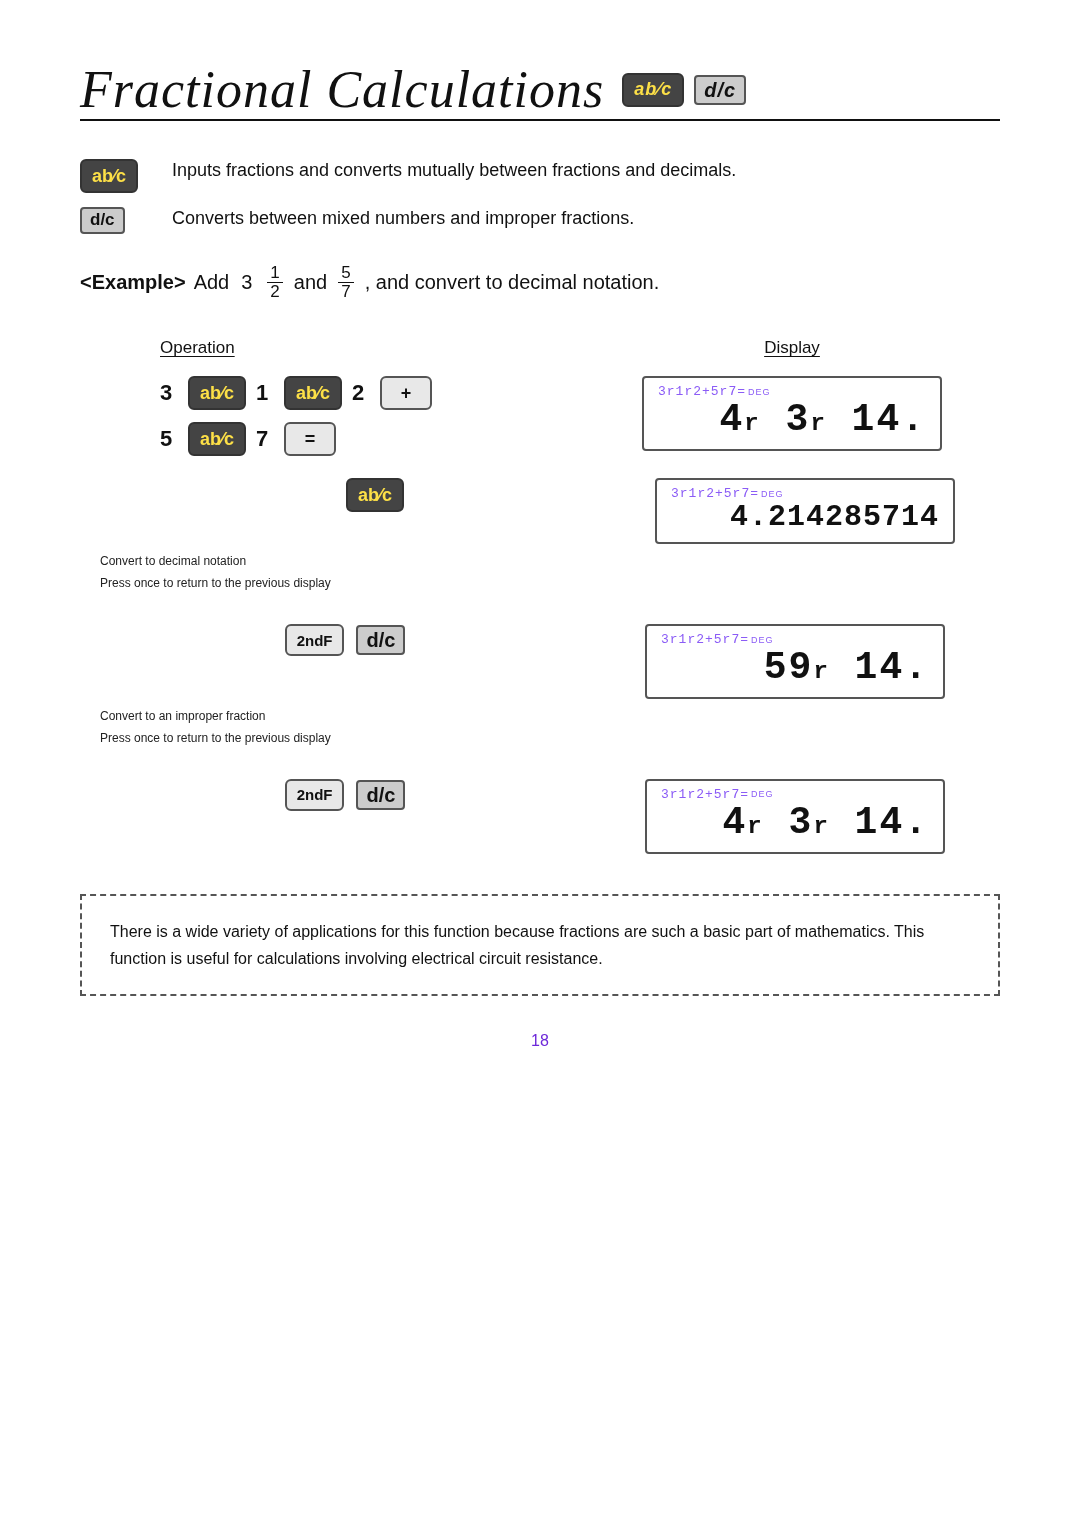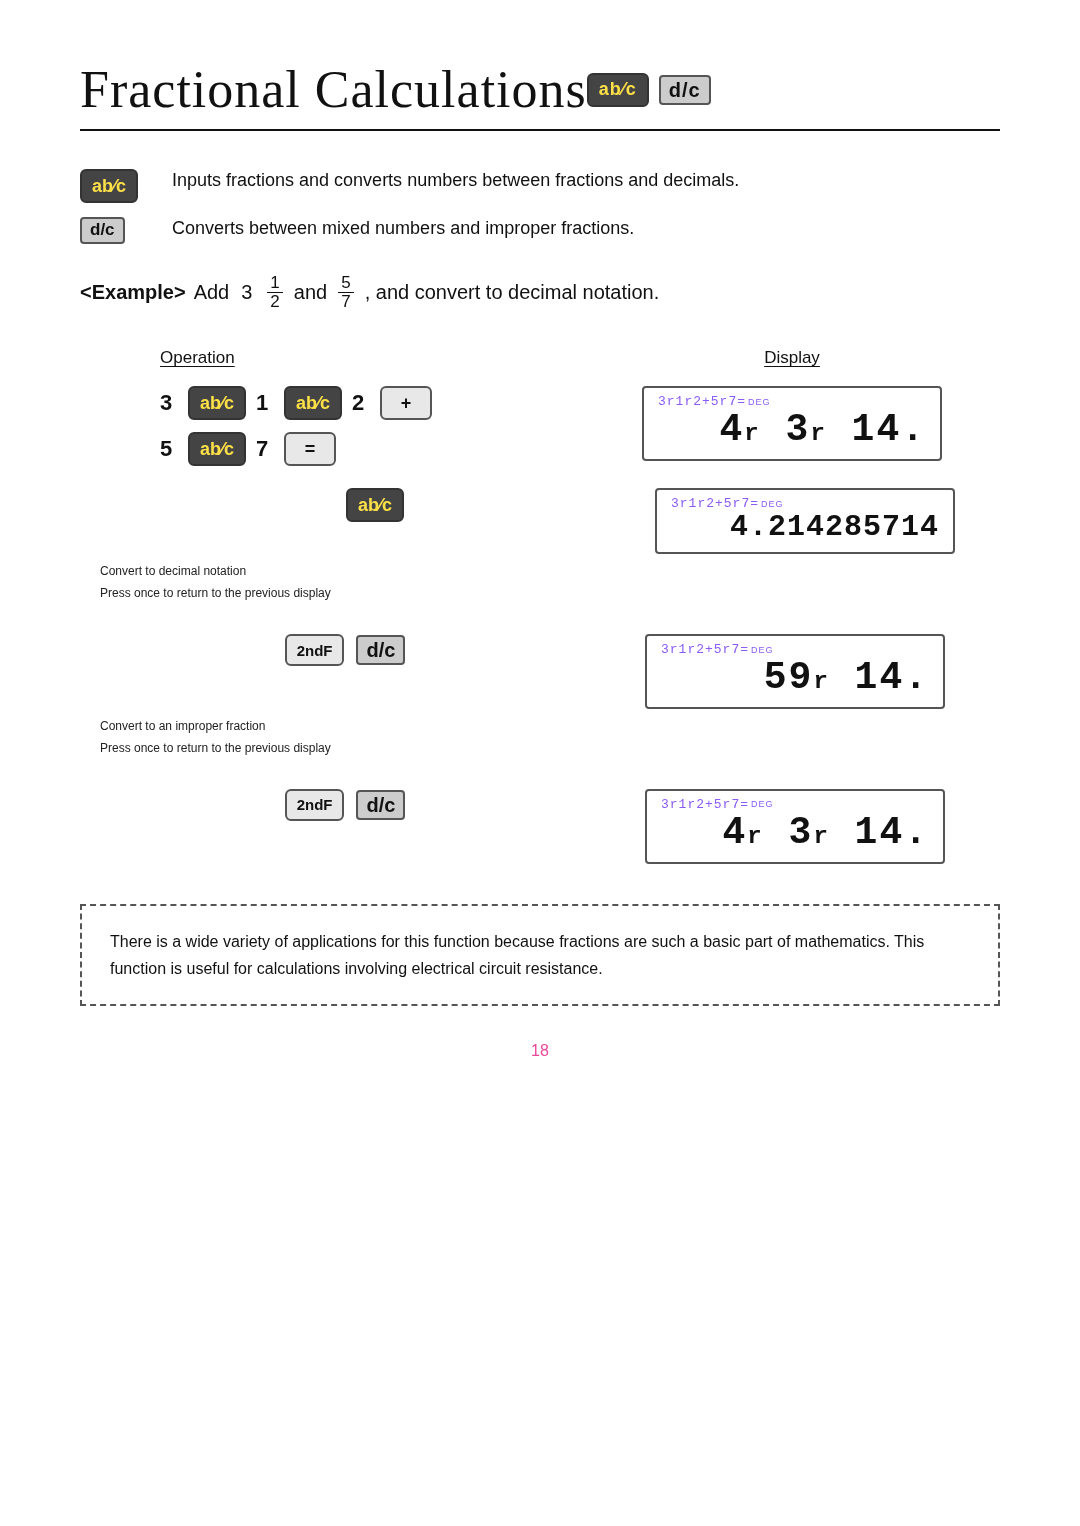--- a/index.html
+++ b/index.html
@@ -12,21 +12,22 @@
       color: #111;
     }
 
     
     .page-title {
       font-size: 52px;
       font-weight: 300;
       letter-spacing: 1px;
       display: flex;
       align-items: center;
-      margin-bottom: 10px;
+      gap: 18px;
+      font-style: italic;
     }
     .title-text { font-family: 'Times New Roman', serif; font-weight: 400; }
     .title-keys {
       display: flex;
       align-items: center;
       gap: 10px;
     }
     hr.title-rule {
       border: none;
       border-top: 2px solid #111;
@@ -228,21 +229,21 @@
       font-weight: bold;
       margin-bottom: 8px;
     }
     .app-text { font-size: 16px; }
 
     
     .page-number {
       text-align: center;
       font-size: 16px;
       margin-top: 36px;
-      color: #ec4899;
+      color: #6d28d9;
     }
 
     .title-dc-key {
       display: inline-flex;
       flex-direction: column;
       align-items: flex-end;
       border: 2px solid #555;
       border-radius: 4px;
       background: #ccc;
       padding: 2px 8px;
@@ -266,21 +267,21 @@
     </span>
   </span>
 </div>
 <hr class="title-rule">
 
 <div class="legend-section">
   <div class="legend-row">
     <div class="legend-key-cell">
       <span class="key large dark">ab⁄c</span>
     </div>
-    <div class="legend-text">Inputs fractions and converts numbers between fractions and decimals.</div>
+    <div class="legend-text">Inputs fractions and converts mutually between fractions and decimals.</div>
   </div>
   <div class="legend-row">
     <div class="legend-key-cell">
       <span class="title-dc-key" style="font-size:17px;">
         <span class="dc-big" style="font-size:17px;">d/c</span>
       </span>
     </div>
     <div class="legend-text">Converts between mixed numbers and improper fractions.</div>
   </div>
 </div>

